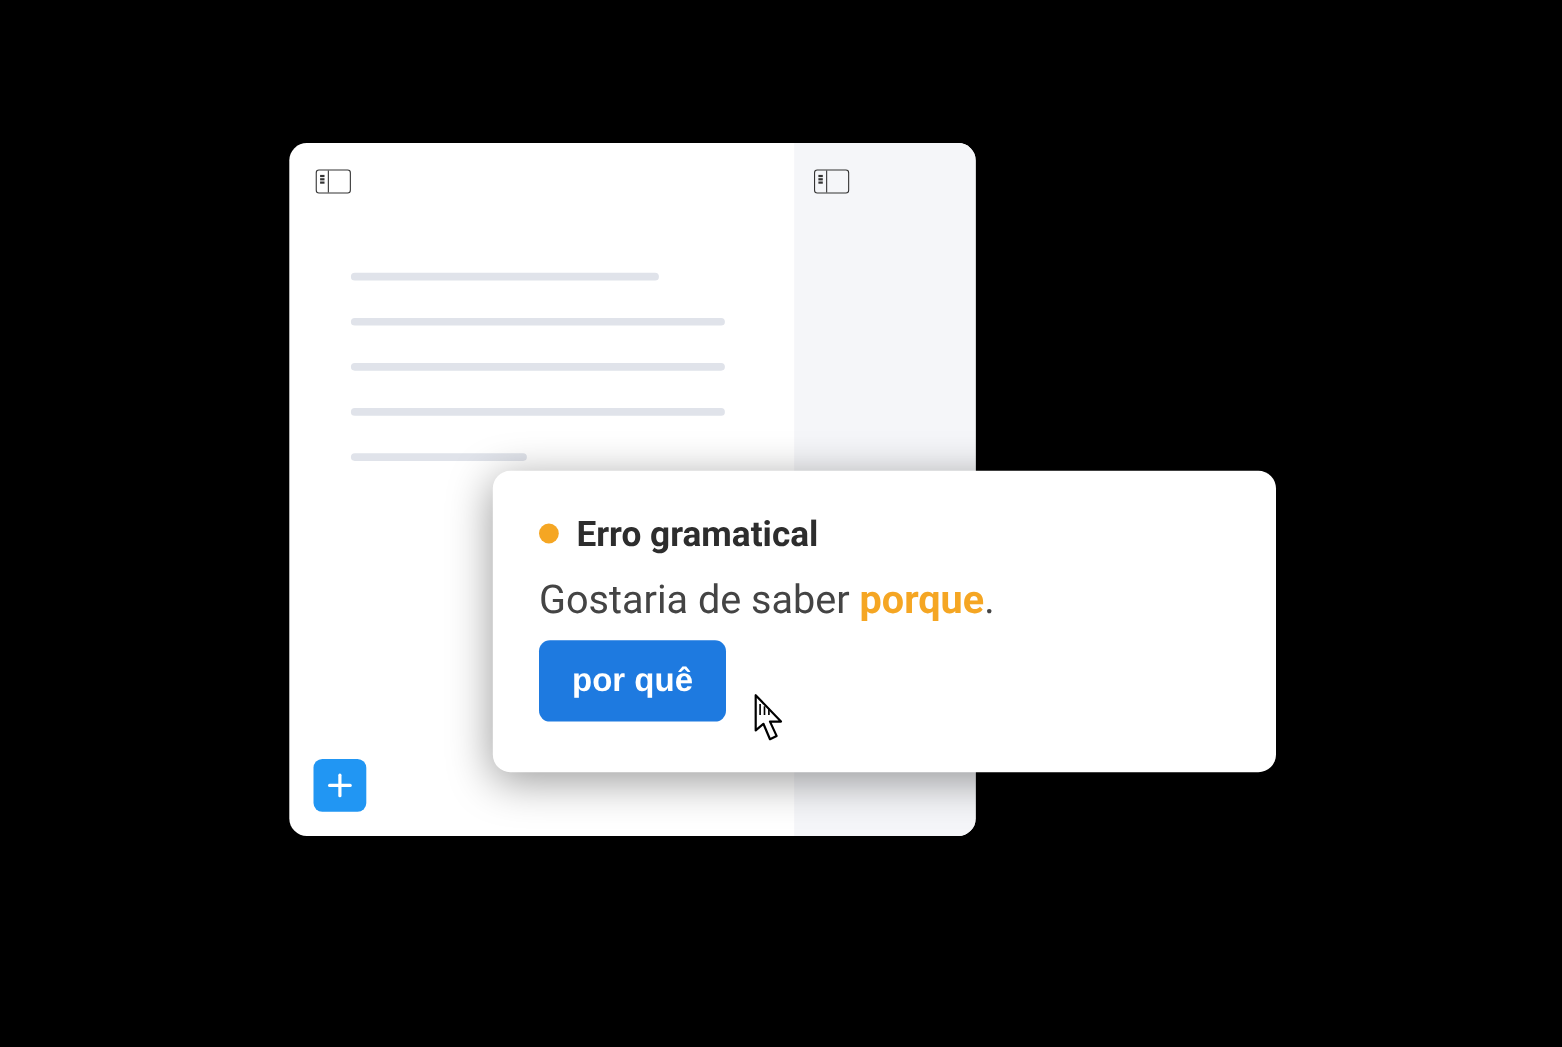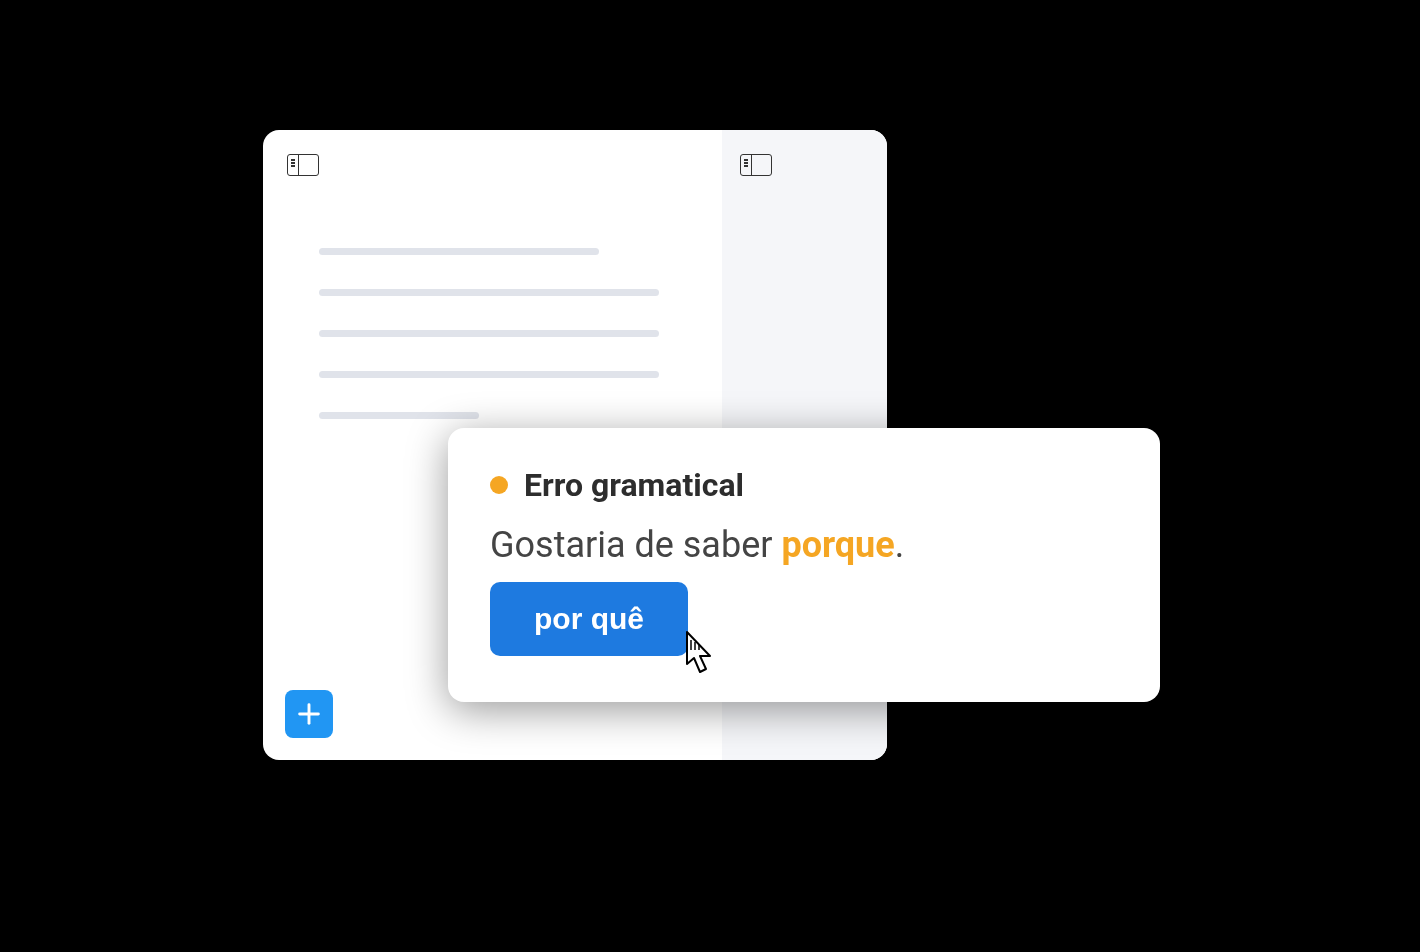--- a/index.html
+++ b/index.html
@@ -148,21 +148,21 @@
     .tooltip-sentence .highlighted {
       color: #f5a623;
       font-weight: 700;
     }
     
     .suggestion-button {
       background: #1e7ae0;
       color: #ffffff;
       font-size: 30px;
       font-weight: 700;
-      padding: 20px 44px;
+      padding: 20px 30px;
       border: none;
       border-radius: 10px;
       cursor: pointer;
       position: relative;
       display: inline-block;
     }
     
     .cursor-pointer-icon {
       position: absolute;
       left: 185px;

